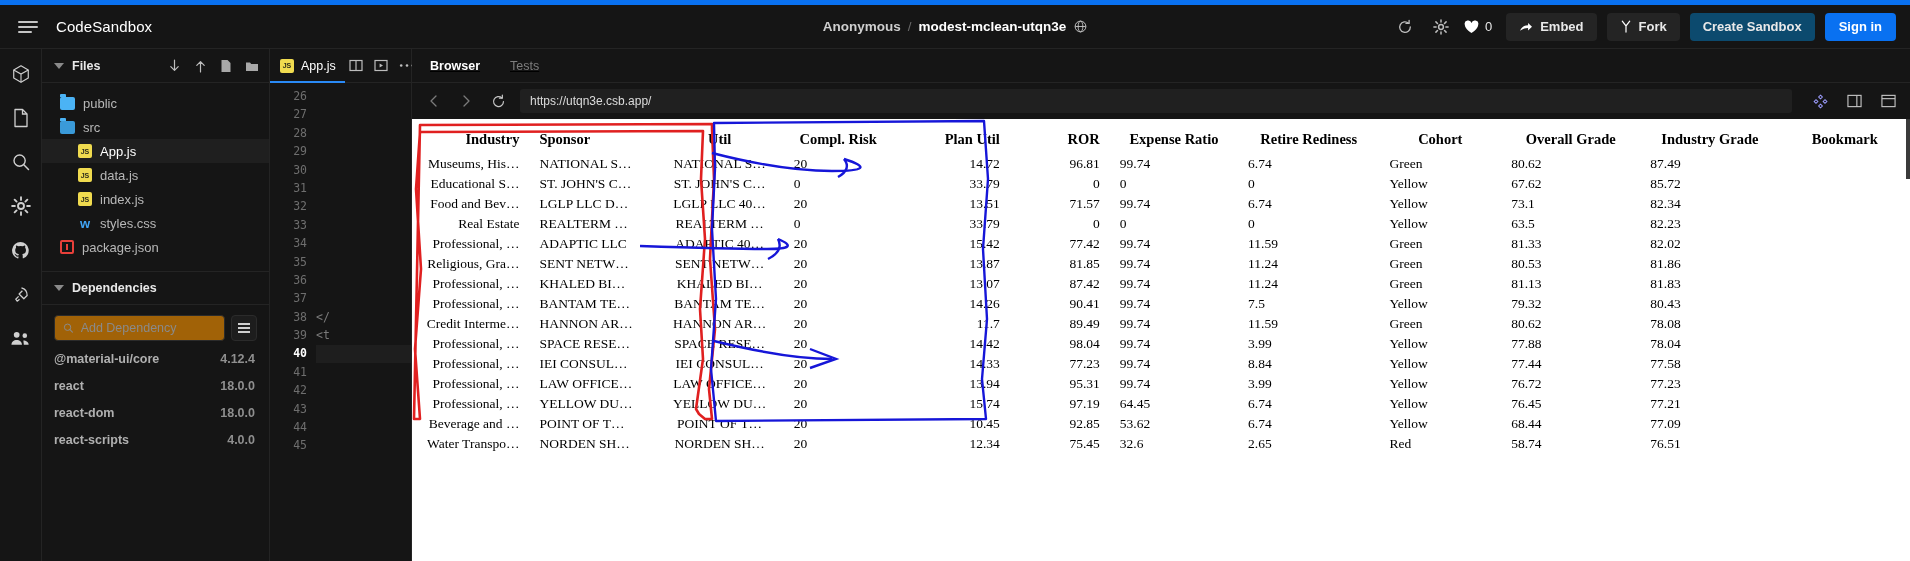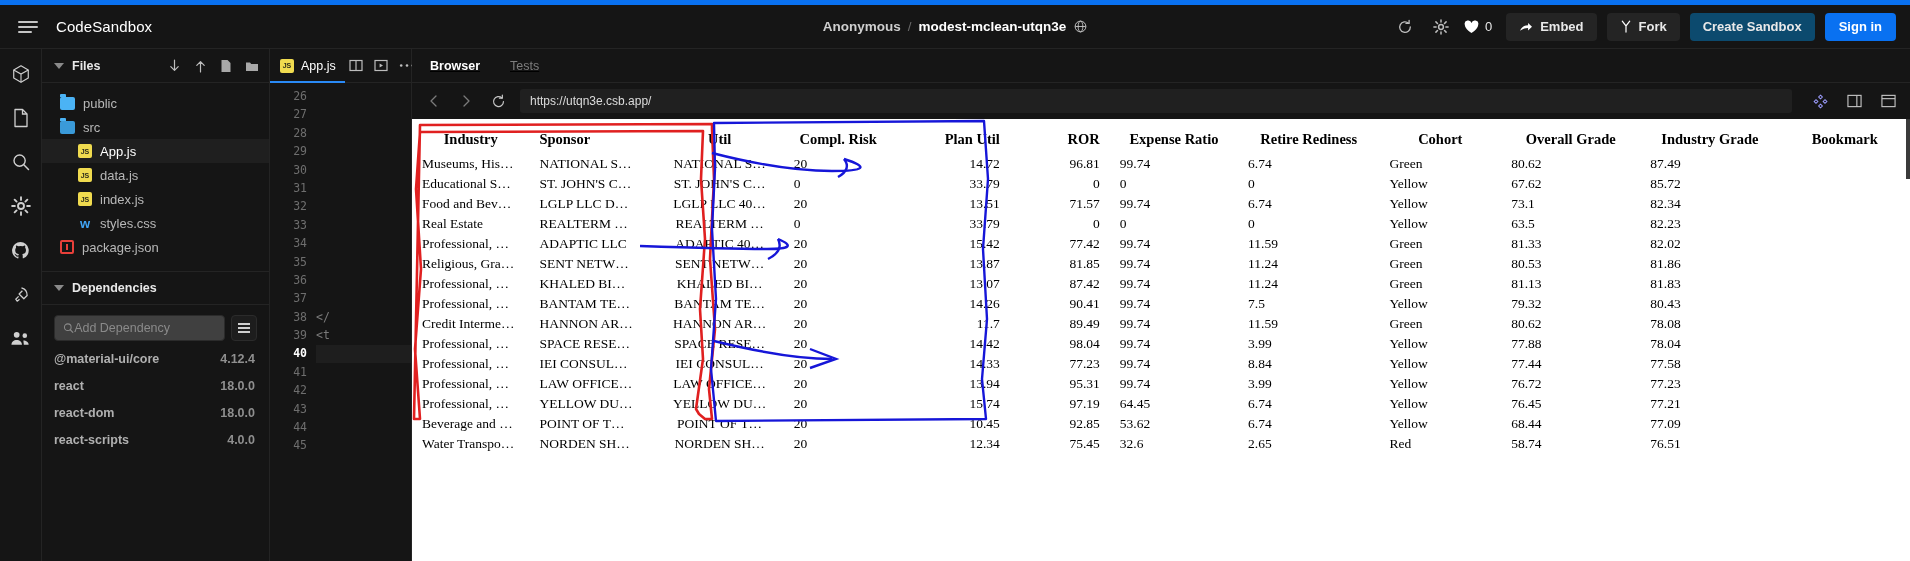--- a/index.html
+++ b/index.html
@@ -79,22 +79,22 @@
   .folder-ic i::before{content:"";position:absolute;top:-3px;left:0;width:6px;height:3px;background:#4bb3f5;border-radius:1px 1px 0 0;}
   .folder-ic.open i { background:#3a9ad9; }
   .js-ic { width:14px;height:14px;background:#f0db4f;border-radius:2px;flex:none;
            font-size:7px;color:#2b2b1a;display:flex;align-items:center;justify-content:center;font-weight:700; }
   .css-ic { width:14px;height:14px;flex:none;color:#42a5f5;font-size:13px;display:flex;align-items:center;justify-content:center;font-weight:700;}
   .npm-ic { width:14px;height:14px;flex:none;border:2px solid #e8403a;border-radius:2px;display:flex;align-items:center;justify-content:center;}
   .npm-ic b{width:2.5px;height:6px;background:#e8403a;display:block;}
 
   .dep-search-wrap { padding:10px 12px 4px 12px; display:flex; gap:6px; }
   .dep-search {
-    flex:1; height:26px; background:#404040; border:1px solid #2b2b2b; border-radius:4px;
-    display:flex; align-items:center; gap:0; padding:0 8px;
+    flex:1; height:26px; background:#a16207; border:1px solid #2b2b2b; border-radius:4px;
+    display:flex; align-items:center; gap:7px; padding:0 8px;
   }
   .dep-search input {
     background:transparent;border:none;outline:none;color:#cfcfcf;font-size:12.5px;
     font-family:inherit; width:100%;
   }
   .dep-search input::placeholder{color:#8a8a8a;}
   .dep-menu-btn{width:26px;height:26px;background:#1d1d1d;border:1px solid #2b2b2b;border-radius:4px;
     display:flex;align-items:center;justify-content:center;cursor:pointer;}
   .dep-menu-btn span{display:block;width:12px;height:1.6px;background:#cfcfcf;box-shadow:0 4px 0 #cfcfcf,0 -4px 0 #cfcfcf;}
   .dep-row{height:27px;display:flex;align-items:center;padding:0 14px 0 12px;font-size:12.5px;color:#b0b0b0;cursor:pointer;font-weight:bold;}
@@ -126,21 +126,21 @@
   .url-field{flex:1;height:24px;background:#202020;border-radius:3px;display:flex;align-items:center;
              padding:0 10px;color:#dcdcdc;font-size:12px;cursor:text;}
   .url-actions{display:flex;gap:14px;align-items:center;padding-left:6px;}
 
   
   .page{flex:1;background:#ffffff;position:relative;overflow:hidden;}
   table.grid{border-collapse:collapse;font-family:"Liberation Serif", serif;color:#000;
              margin-top:8px;width:100%;table-layout:fixed;}
   table.grid th{font-size:14.5px;font-weight:700;padding:4px 10px 6px 10px;white-space:nowrap;}
   table.grid td{font-size:13.5px;padding:2px 10px;white-space:nowrap;overflow:hidden;}
-  .c-industry{width:108px;}
+  .c-industry{width:108px;text-align:right;}
   .c-sponsor{width:116px;text-align:left;}
   .c-name{width:118px;text-align:center;}
   .c-risk{width:100px;text-align:left;}
   .c-plan{width:108px;text-align:right;}
   .c-ror{width:92px;text-align:right;}
   .c-exp{width:118px;text-align:left;}
   .c-ret{width:130px;text-align:left;}
   .c-coh{width:112px;text-align:left;}
   .c-og{width:128px;text-align:left;}
   .c-ig{width:128px;text-align:left;}

